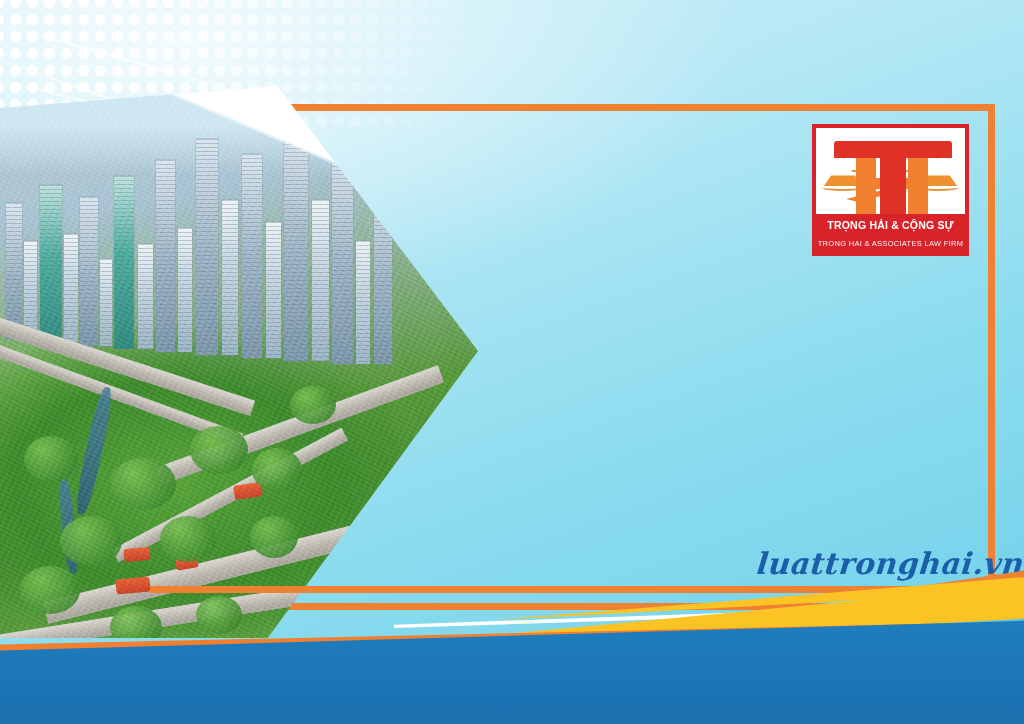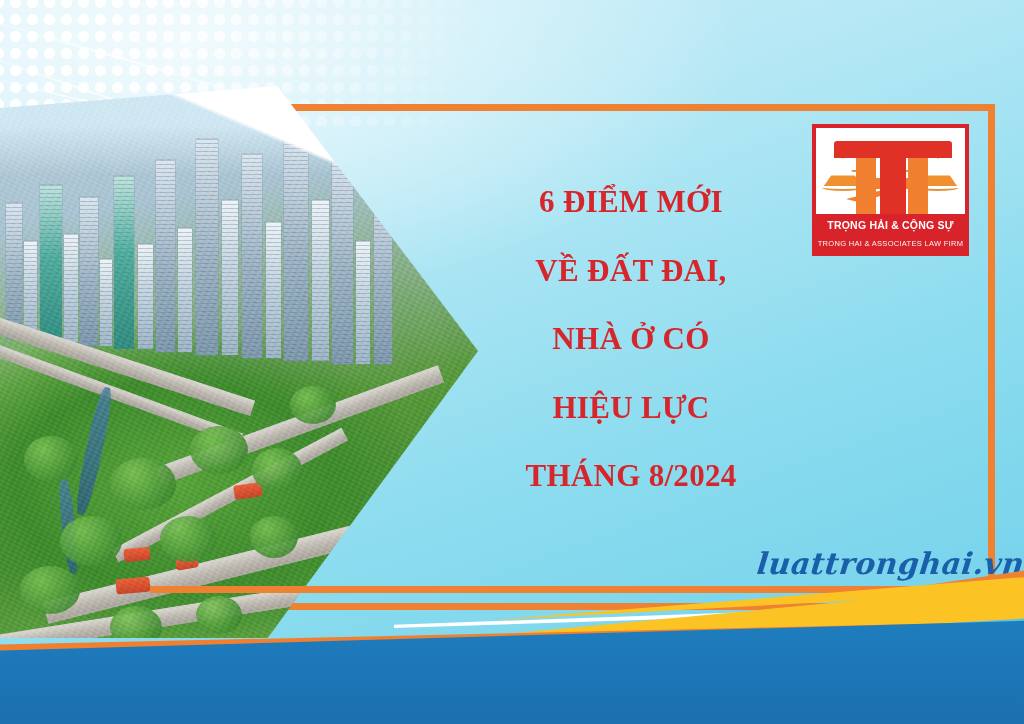--- a/index.html
+++ b/index.html
@@ -382,27 +382,20 @@
       <div class="treeblob" style="left:20px;  top:480px; width:60px; height:48px;"></div>
       <div class="treeblob" style="left:110px; top:520px; width:52px; height:42px;"></div>
       <div class="treeblob" style="left:196px; top:510px; width:46px; height:38px;"></div>
       <div class="treeblob" style="left:290px; top:300px; width:46px; height:38px;"></div>
 
       <div class="photo-grain"></div>
       <div class="photo-white-wedge"></div>
     </div>
   </div>
 
-  <div class="headline">
-    <span class="ln">6 ĐIỂM MỚI</span>
-    <span class="ln">VỀ ĐẤT ĐAI,</span>
-    <span class="ln">NHÀ Ở CÓ</span>
-    <span class="ln">HIỆU LỰC</span>
-    <span class="ln">THÁNG 8/2024</span>
-  </div>
 
   <div class="logo">
     <div class="logo-mark">
       <div class="scale left">
         <div class="beamline"></div>
         <div class="pan"></div>
         <div class="pan-rim"></div>
       </div>
       <div class="scale right">
         <div class="beamline" style="left:-28px;"></div>

